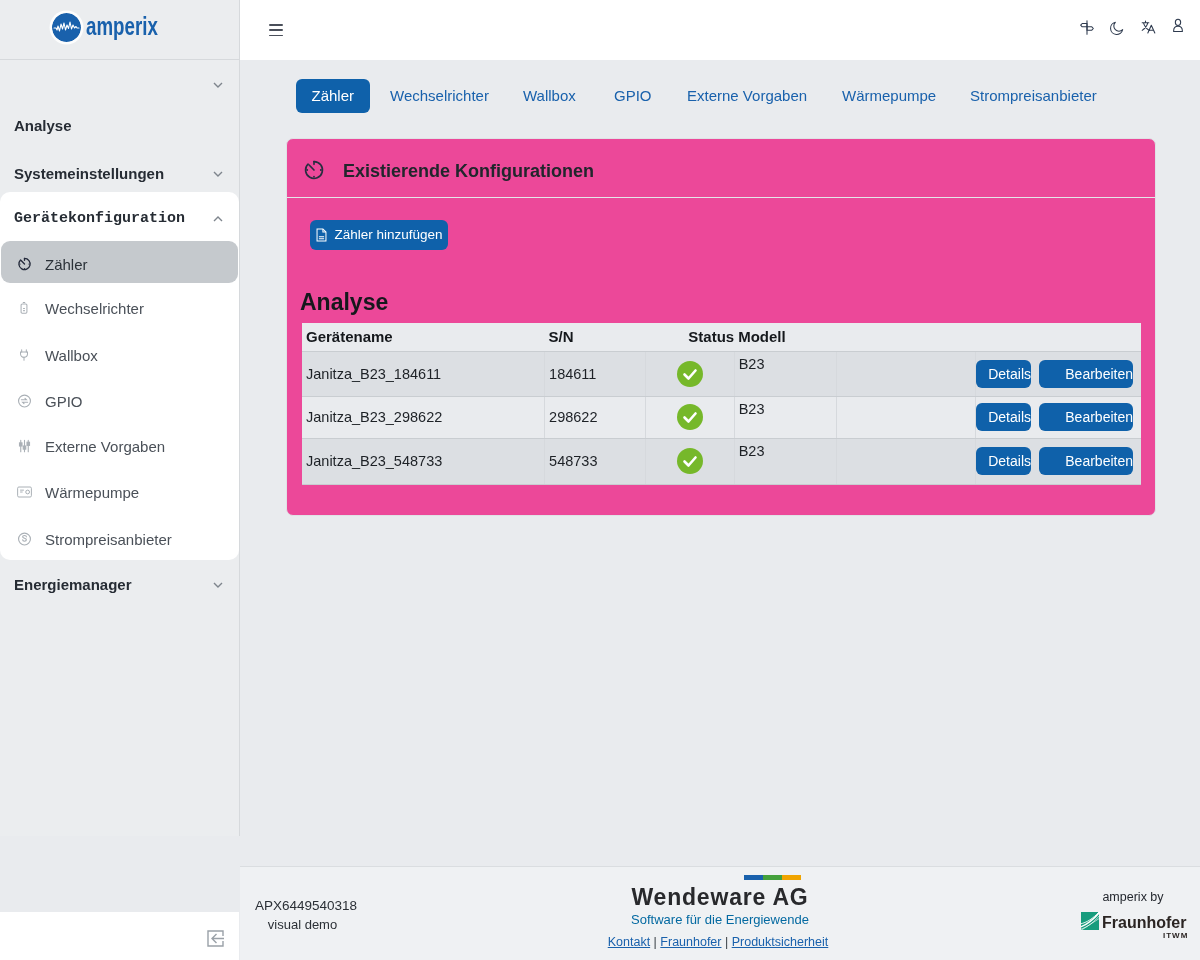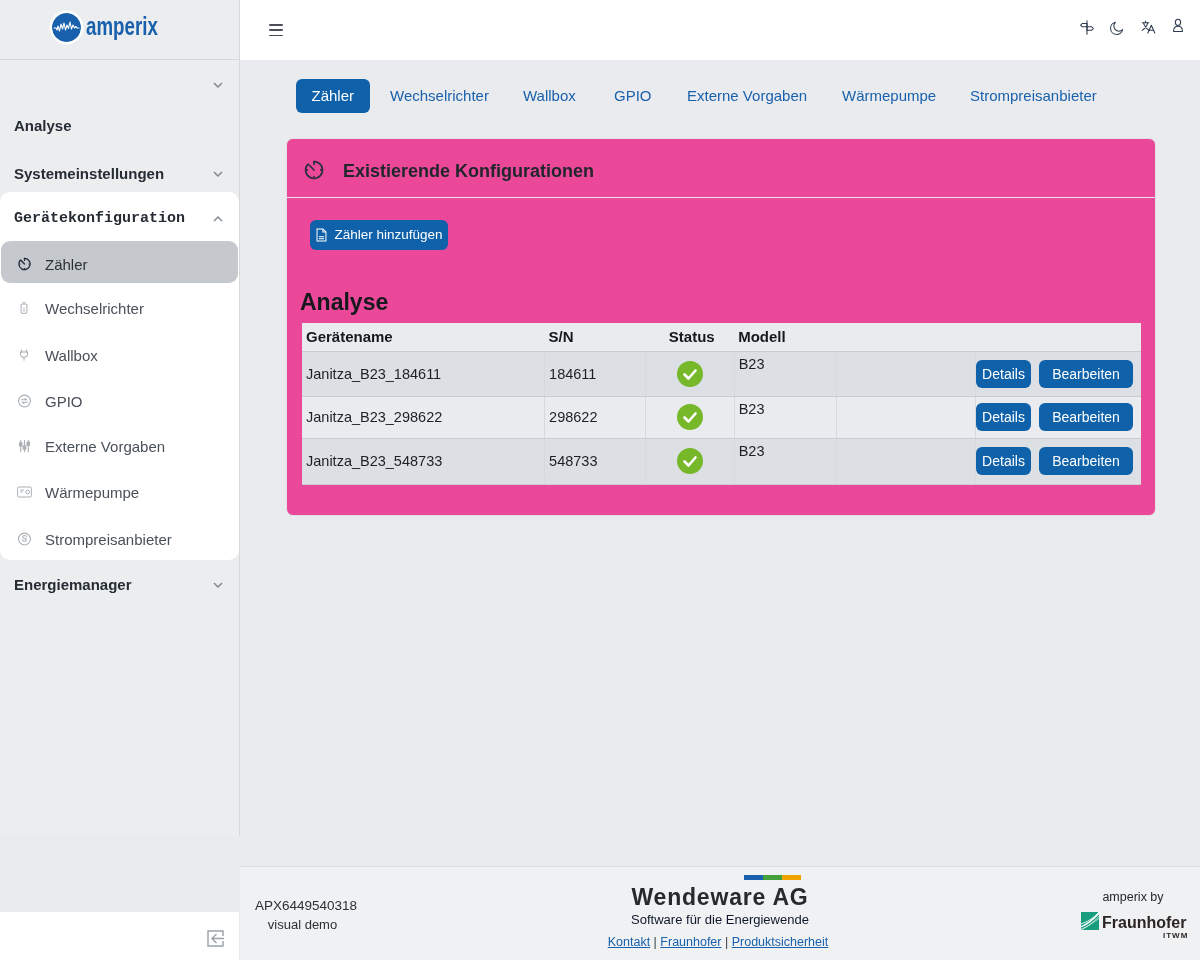--- a/index.html
+++ b/index.html
@@ -57,33 +57,33 @@
             border-left:1px solid #d6d9dd; }
   #tbl td:first-child, #tbl th:first-child { border-left:none; }
   #tbl tr.odd td { background:#dcdfe3; }
   #tbl tr.even td { background:#e9ebee; }
   #tbl .stat { text-align:center; padding:0; }
   #tbl .act { text-align:right; padding:0 8px 0 0; white-space:nowrap; }
   #tbl .modell { vertical-align:top; padding-top:4px; }
   .gcheck { display:inline-block; width:26px; height:26px; border-radius:50%; background:#76b82a;
             vertical-align:middle; }
   .rowbtn { display:inline-block; height:28px; line-height:28px; background:#0f61aa; color:#fff;
-            border-radius:6px; font-size:14px; text-align:center; }
+            border-radius:6px; font-size:14px; }
 
   
   #footer { position:absolute; left:240px; top:866px; width:960px; height:94px;
             background:#eff1f3; border-top:1px solid #dadde0; }
   #apx { position:absolute; left:15px; top:29px; width:95px; text-align:center;
          font-size:13.5px; line-height:19px; color:#2b3036; }
   #cbar { position:absolute; left:504px; top:8px; width:57px; height:5px; font-size:0; }
   #cbar i { display:inline-block; width:19px; height:5px; }
   #wname { position:absolute; left:0; top:17px; width:960px; text-align:center;
            font-size:23px; font-weight:700; color:#28292c; letter-spacing:0.8px; }
   #wsub { position:absolute; left:0; top:45px; width:960px; text-align:center;
-          font-size:13px; color:#0f172a; }
+          font-size:13px; color:#0369a1; }
   #wlinks { position:absolute; left:-2px; top:68px; width:960px; text-align:center;
             font-size:12.5px; color:#3c4248; }
   #wlinks a { color:#1961ac; text-decoration:underline; }
   #powered { position:absolute; left:833px; top:23px; width:120px; text-align:center;
              font-size:12.5px; color:#23272e; }
   #frh { position:absolute; left:841px; top:44px;text-decoration:underline; }
 </style>
 </head>
 <body>
 
@@ -257,21 +257,21 @@
           <col style="width:101px">
           <col style="width:89px">
           <col style="width:103px">
           <col style="width:139px">
           <col style="width:164px">
         </colgroup>
       <tbody>
           <tr>
         <th>Gerätename</th>
             <th>S/N</th>
-            <th style="text-align:center;">Status</th>
+            <th style="text-align:right;">Status</th>
             <th>Modell</th>
             <th></th>
             <th></th>
       </tr>
       <tr class="odd" style="height:45px;">
         <td>Janitza_B23_184611</td>
             <td>184611</td>
         <td class="stat"><span class="gcheck"><svg width="26" height="26" viewBox="0 0 26 26">
                   <path d="M7.5 13.5 l4 4 L18.5 9.5" fill="none" stroke="#fff" stroke-width="2.6" stroke-linecap="round" stroke-linejoin="round"></path>
                 </svg></span></td>

